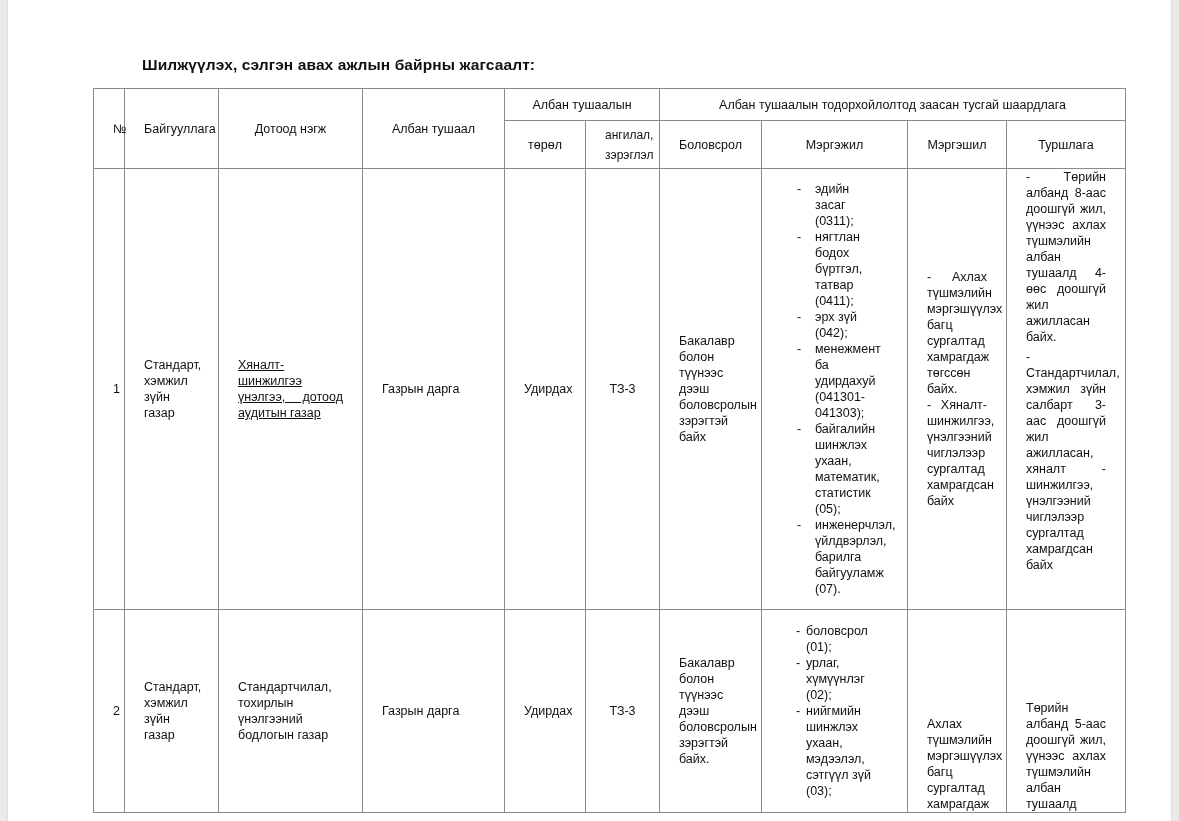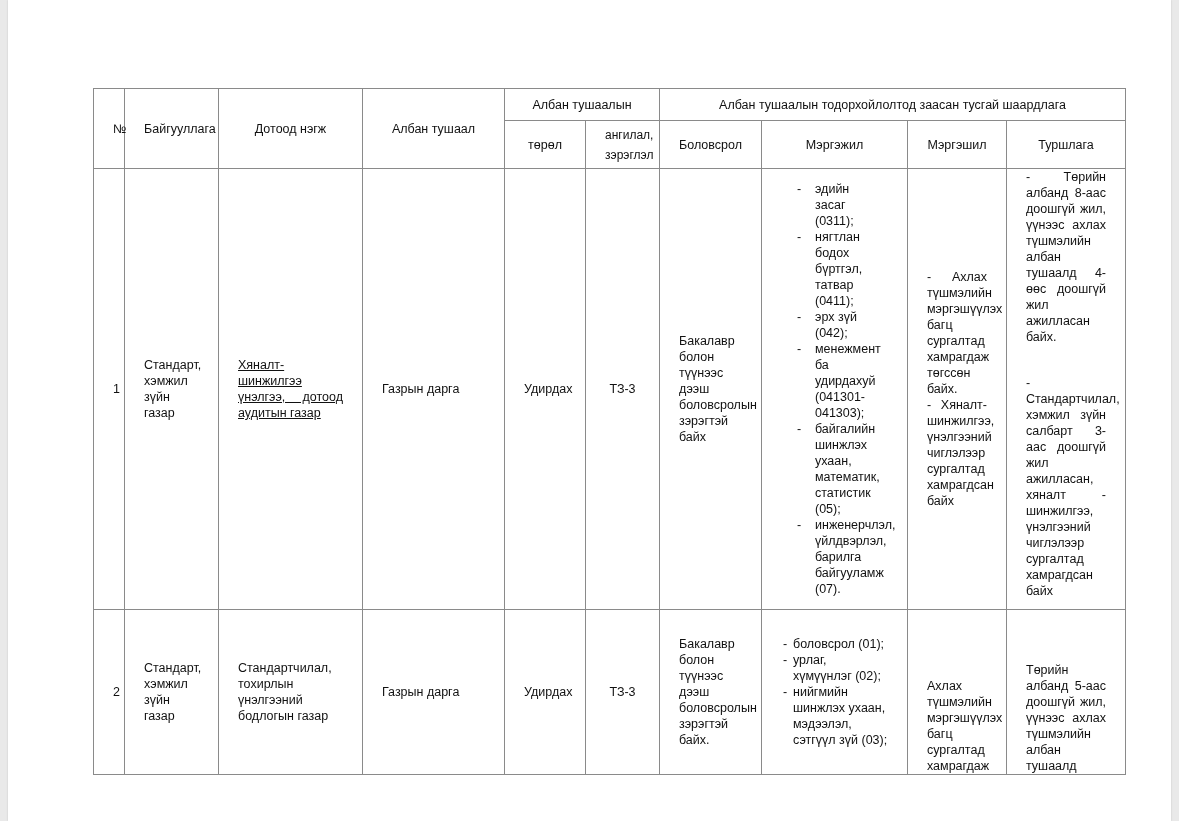--- a/index.html
+++ b/index.html
@@ -34,30 +34,31 @@
   .h2 { height: 48px; }
   .r1 { height: 392px; }
   .r2 { height: 165px; }
   .c { text-align: center; }
   .l { text-align: left; }
   .j { text-align: justify; text-decoration: underline; }
   .sub { font-size: 12px; line-height: 20px; }
   ul.dash { list-style: none; margin: 12px; padding: 0; }
   ul.dash li { position: relative; padding-left: 22px; }
   ul.dash li::before { content: "-"; position: absolute; left: 4px; }
-  ul.dash2 { list-style: none; margin: 0; padding: 0; }
+  ul.dash2 { list-style: none; margin: 13px; padding: 0; }
   ul.dash2 li { position: relative; padding-left: 12px; }
   ul.dash2 li::before { content: "-"; position: absolute; left: 2px; }
   .para { margin: 0; text-align: justify; }
-  .gap { margin-top: 30px; }
+  .gap { margin-top: 4px; }
 </style>
 </head>
 <body>
 
 <div class="page">
+  <div class="title">Шилжүүлэх, сэлгэн авах ажлын байрны жагсаалт:</div>
 
   <table class="grid">
     <colgroup>
       <col style="width:31px">
       <col style="width:94px">
       <col style="width:144px">
       <col style="width:142px">
       <col style="width:81px">
       <col style="width:74px">
       <col style="width:102px">

